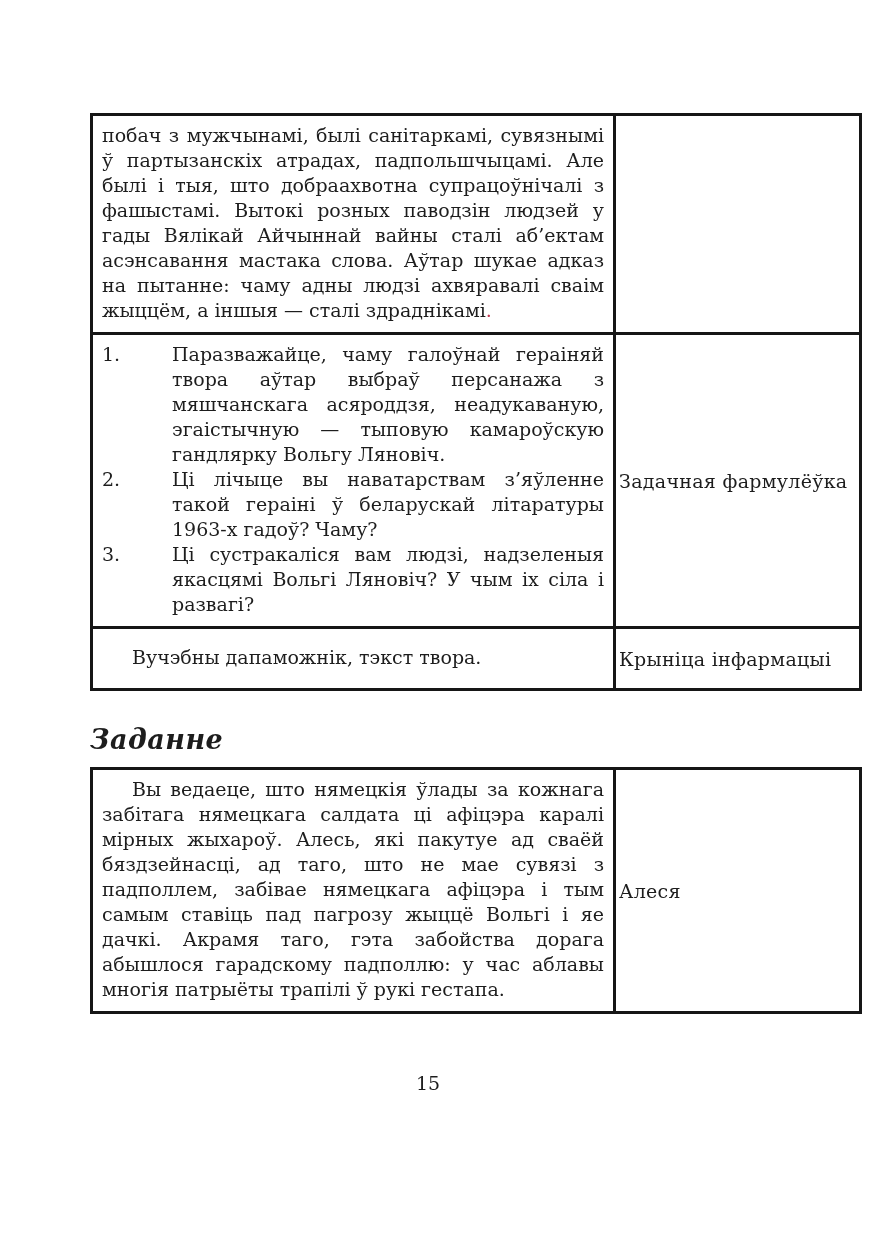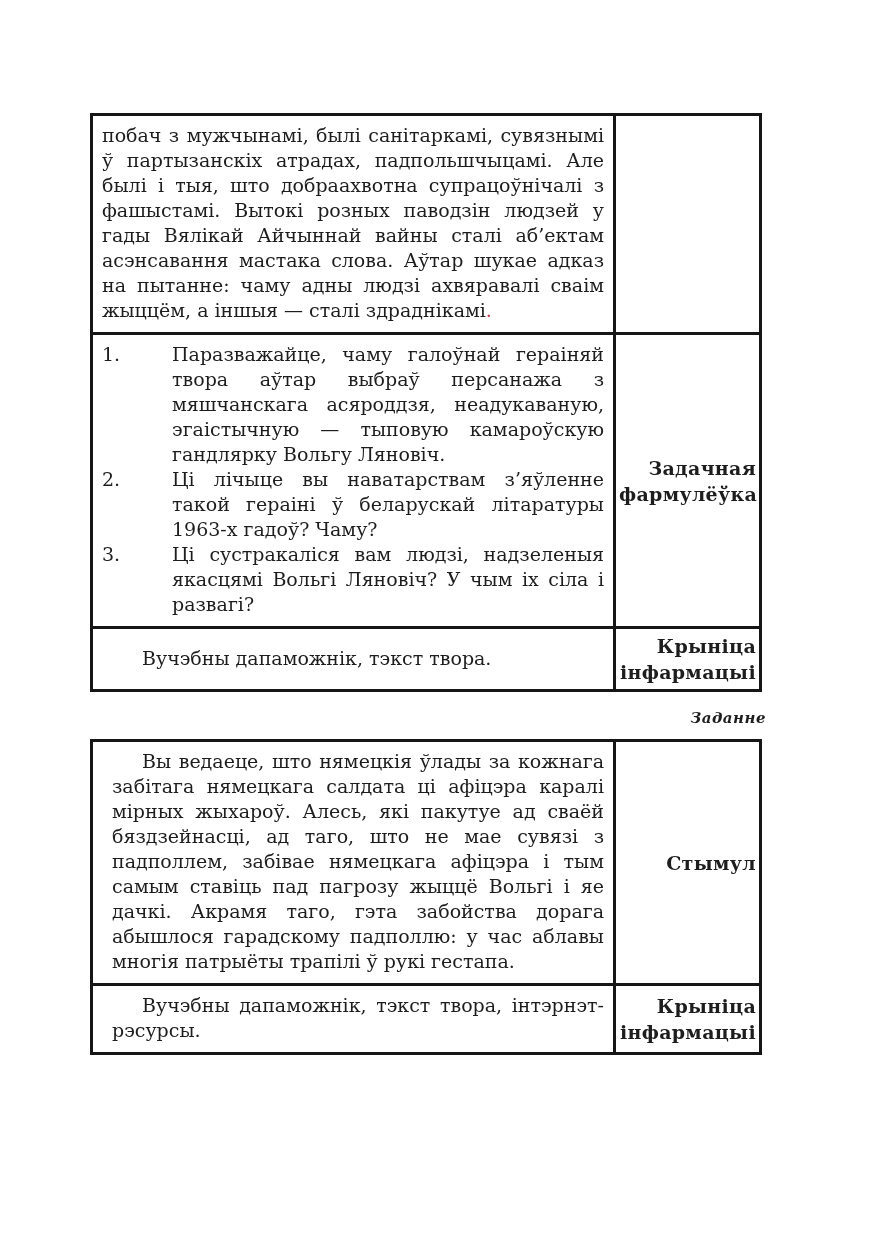--- a/index.html
+++ b/index.html
@@ -10,59 +10,59 @@
     color:#1d1d1d;
     overflow:hidden;
   }
   .content {
     position:absolute;
     left:90px; top:113px;
     width:676px;
   }
   table.grid {
     border-collapse:collapse;
-    width:672px;
+    width:772px;
     table-layout:fixed;
   }
   table.grid td {
     border:3px solid #161616;
     vertical-align:middle;
   }
   td.main {
     width:523px;
     padding:7px 9px 9px 9px;
     font-size:19px;
     line-height:25px;
     text-align:justify;
     vertical-align:top;
   }
   td.side {
-    text-align:right;
-    font-weight:bold;
+    text-align:left;
+    font-weight:normal;
     font-size:19px;
     line-height:26px;
     padding:4px 3px;
     letter-spacing:0.3px;
   }
-  .indent { text-indent:30px;margin-left:10px; }
+  .indent { text-indent:30px; }
   .red { color:#c13a52; }
   .task-item { display:flex; }
   .task-item .num { flex:0 0 32px; }
   .task-item .text { flex:1 1 auto; text-align:justify;margin-left:38px; }
   tr.r-tall1 td { height:202px; }
   tr.r-tall2 td { height:245px; }
   tr.r-short td { height:62px; }
   tr.r-stim td { height:243px; }
   tr.r-task2 td { height:67px; }
   .section-heading {
-    text-align:right;
+    text-align:left;
     font-weight:bold;
     font-style:italic;
-    font-size:15px;
-    margin:17px 0 12px 0;
+    font-size:27px;
+    margin:33px 0 12px 0;
     letter-spacing:0.5px;
   }
   .page-number {
     text-align:center;
     font-size:19px;
     margin-top:58px;
   }
 </style>
 </head>
 <body>
@@ -104,25 +104,20 @@
   </table>
 
   <div class="section-heading">Заданне</div>
 
   <table class="grid">
     <tbody>
       <tr class="r-stim">
         <td class="main">
           <p class="indent">Вы ведаеце, што нямецкія ўлады за кожнага забітага нямецкага салдата ці афіцэра каралі мірных жыхароў. Алесь, які пакутуе ад сваёй бяздзейнасці, ад таго, што не мае сувязі з падполлем, забівае нямецкага афіцэра і тым самым ставіць пад пагрозу жыццё Вольгі і яе дачкі. Акрамя таго, гэта забойства дорага абышлося гарадскому падполлю: у час аблавы многія патрыёты трапілі ў рукі гестапа.</p>
         </td>
-        <td class="side">Стымул</td>
-      </tr>
-      <tr class="r-short">
-        <td class="main">
-          <p class="indent">Вучэбны дапаможнік, тэкст твора, інтэрнэт-рэсурсы.</p>
-        </td>
-        <td class="side">Крыніца інфармацыі</td>
+        <td class="side">Алеся</td>
       </tr>
     </tbody>
   </table>
 
+  <div class="page-number">15</div>
 
 </div>
 
 </body></html>

